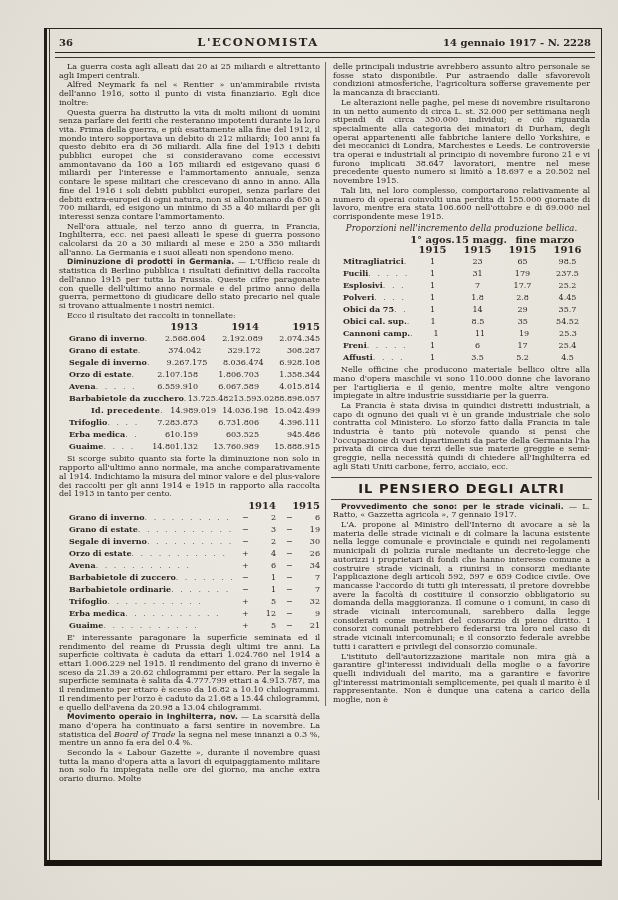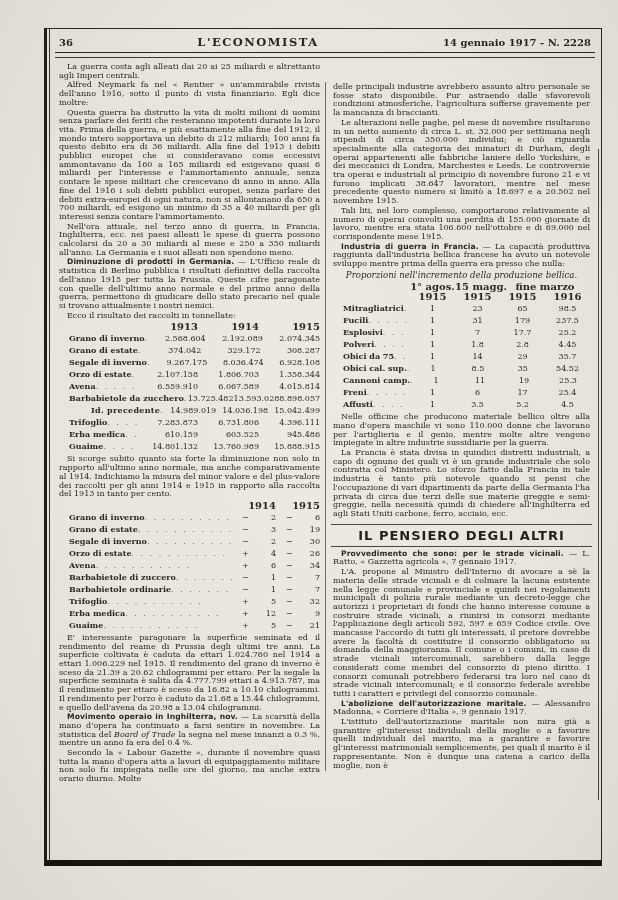--- a/index.html
+++ b/index.html
@@ -30,21 +30,21 @@
   .masthead{
     display:flex;justify-content:space-between;align-items:baseline;
     color:#2b2620;padding:2px 4px 0 4px;
   }
   .mast-page{font-weight:bold;font-size:10px;}
   .mast-title{font-weight:bold;font-size:11.5px;letter-spacing:1.5px;}
   .mast-issue{font-weight:bold;font-size:10px;}
   .mast-rule{margin:3px 0 4px 0;height:4px;border-top:1.5px solid #2a251e;border-bottom:1px solid #3a342b;}
   .columns{display:flex;align-items:flex-start;height:788px;}
   .col{width:50%;box-sizing:border-box;padding:1px 5px 0 4px;color:#2e2821;}
-  .col-right{border-left:1px solid #716a5e;padding-left:7px;margin-top:20px;}
+  .col-right{border-left:1px solid #716a5e;padding-left:7px;}
   p{margin:0 0 1px 0;font-size:8px;line-height:8.7px;text-align:justify;text-indent:8px;}
   p.noindent{text-indent:0;}
   p b.lead{font-family:"DejaVu Sans","Liberation Sans",sans-serif;font-size:7.6px;letter-spacing:.1px;}
   p.caption{font-style:italic;text-align:center;text-indent:0;font-size:8.6px;line-height:9.5px;margin:2px 0;}
   .ttable{margin:2px 0 3px 0;font-size:8px;}
   .trow{display:flex;align-items:baseline;height:12px;line-height:12px;white-space:nowrap;}
   .trow.thead{height:10px;line-height:10px;}
   .tlabel{font-weight:bold;white-space:nowrap;padding-left:10px;}
   .tlabel.indent{padding-left:32px;letter-spacing:.3px;}
   .dots{flex:1;overflow:hidden;white-space:nowrap;min-width:4px;}
@@ -298,21 +298,20 @@
             </div>
           </div>
           <p class="para"><span>E' interessante paragonare la superficie seminata ed il rendimento del reame di Prussia degli ultimi tre anni. La superficie coltivata è caduta da ettari 1.024.760 nel 1914 a ettari 1.006.229 nel 1915. Il rendimento del grano di inverno è sceso da 21.39 a 20.62 chilogrammi per ettaro. Per la segale la superficie seminata è salita da 4.777.799 ettari a 4.913.787, ma il rendimento per ettaro è sceso da 16.82 a 10.10 chilogrammi. Il rendimento per l'orzo è caduto da 21.68 a 15.44 chilogrammi, e quello dell'avena da 20.98 a 13.04 chilogrammi.</span></p>
           <p class="para"><b class="lead">Movimento operaio in Inghilterra, nov.</b><span> — La scarsità della mano d'opera ha continuato a farsi sentire in novembre. La statistica del </span><i>Board of Trade</i><span> la segna nel mese innanzi a 0.3 %, mentre un anno fa era del 0.4 %.</span></p>
           <p class="para"><span>Secondo la « Labour Gazette », durante il novembre quasi tutta la mano d'opera atta a lavori di equipaggiamento militare non solo fu impiegata nelle ore del giorno, ma anche extra orario diurno. Molte</span></p>
         </div>
       <div class="col col-right" id="col-right">
           <p class="para noindent"><span>delle principali industrie avrebbero assunto altro personale se fosse stato disponibile. Pur astraendo dalle sfavorevoli condizioni atmosferiche, l'agricoltura sofferse gravemente per la mancanza di braccianti.</span></p>
           <p class="para"><span>Le alterazioni nelle paghe, pel mese di novembre risultarono in un netto aumento di circa L. st. 32.000 per settimana negli stipendi di circa 350.000 individui; e ciò riguarda specialmente alla categoria dei minatori di Durham, degli operai appartenenti alle fabbriche laniere dello Yorkshire, e dei meccanici di Londra, Marchestes e Leeds. Le controversie tra operai e industriali al principio di novembre furono 21 e vi furono implicati 38.647 lavoratori, mentre nel mese precedente questo numero si limitò a 18.697 e a 20.502 nel novembre 1915.</span></p>
           <p class="para"><span>Tali liti, nel loro complesso, comportarono relativamente al numero di operai coinvolti una perdita di 155.000 giornate di lavoro, mentre era stata 106.600 nell'ottobre e di 69.000 nel corrispondente mese 1915.</span></p>
-          <p class="para"><b class="lead">Industria di guerra in Francia.</b><span> — La capacità produttiva raggiunta dall'industria bellica francese ha avuto un notevole sviluppo mentre prima della guerra era presso che nulla:</span></p>
           <p class="caption"><span>Proporzioni nell'incremento della produzione bellica.</span></p>
           <div class="ttable t-france">
             <div class="trow thead">
               <span class="tlabel"></span>
               <span class="dots"></span>
               <span class="tcell">1° agos.</span>
               <span class="tcell">15 magg.</span>
               <span class="tcell span2">fine marzo</span>
             </div>
             <div class="trow thead">
@@ -398,18 +397,17 @@
           </div>
           <p class="para"><span>Nelle officine che producono materiale bellico oltre alla mano d'opera maschile vi sono 110.000 donne che lavorano per l'artiglieria e il genio, mentre molte altre vengono impiegate in altre industrie sussidiarie per la guerra.</span></p>
           <p class="para"><span>La Francia è stata divisa in quindici distretti industriali, a capo di ognuno dei quali vi è un grande industriale che solo contratta col Ministero. Lo sforzo fatto dalla Francia in tale industria è tanto più notevole quando si pensi che l'occupazione di vari dipartimenti da parte della Germania l'ha privata di circa due terzi delle sue materie greggie e semi-greggie, nella necessità quindi di chiedere all'Inghilterra ed agli Stati Uniti carbone, ferro, acciaio, ecc.</span></p>
           <div class="section-head">
             <div class="section-rule"></div>
             <div class="section-title">IL PENSIERO DEGLI ALTRI</div>
             <div class="section-rule"></div>
           </div>
           <p class="para"><b class="lead">Provvedimento che sono: per le strade vicinali.</b><span> — L. Ratto, « Gazzetta agricola », 7 gennaio 1917.</span></p>
           <p class="para"><span>L'A. propone al Ministro dell'Interno di avocare a sè la materia delle strade vicinali e di colmare la lacuna esistente nella legge comunale e provinciale e quindi nei regolamenti municipali di polizia rurale mediante un decreto-legge che autorizzi i proprietari di fondi che hanno interesse comune a costruire strade vicinali, a riunirsi in consorzi mediante l'applicazione degli articoli 592, 597 e 659 Codice civile. Ove mancasse l'accordo di tutti gli interessati, il pretore dovrebbe avere la facoltà di costituire il consorzio obbligatorio su domanda della maggioranza. Il comune o i comuni, in caso di strade vicinali intercomunali, sarebbero dalla legge considerati come membri del consorzio di pieno diritto. I consorzi comunali potrebbero federarsi tra loro nel caso di strade vicinali intercomunali; e il consorzio federale avrebbe tutti i caratteri e privilegi del consorzio comunale.</span></p>
-          <p class="para"><b class="lead">L'abolizione dell'autorizzazione maritale.</b><span> — Alessandro Madonna, « Corriere d'Italia », 9 gennaio 1917.</span></p>
           <p class="para"><span>L'istituto dell'autorizzazione maritale non mira già a garantire gl'interessi individuali della moglie o a favorire quelli individuali del marito, ma a garantire e favorire gl'interessi matrimoniali semplicemente, pei quali il marito è il rappresentante. Non è dunque una catena a carico della moglie, non è</span></p>
         </div>
     </div>
   </div>
 </div>
 
 </body></html>

